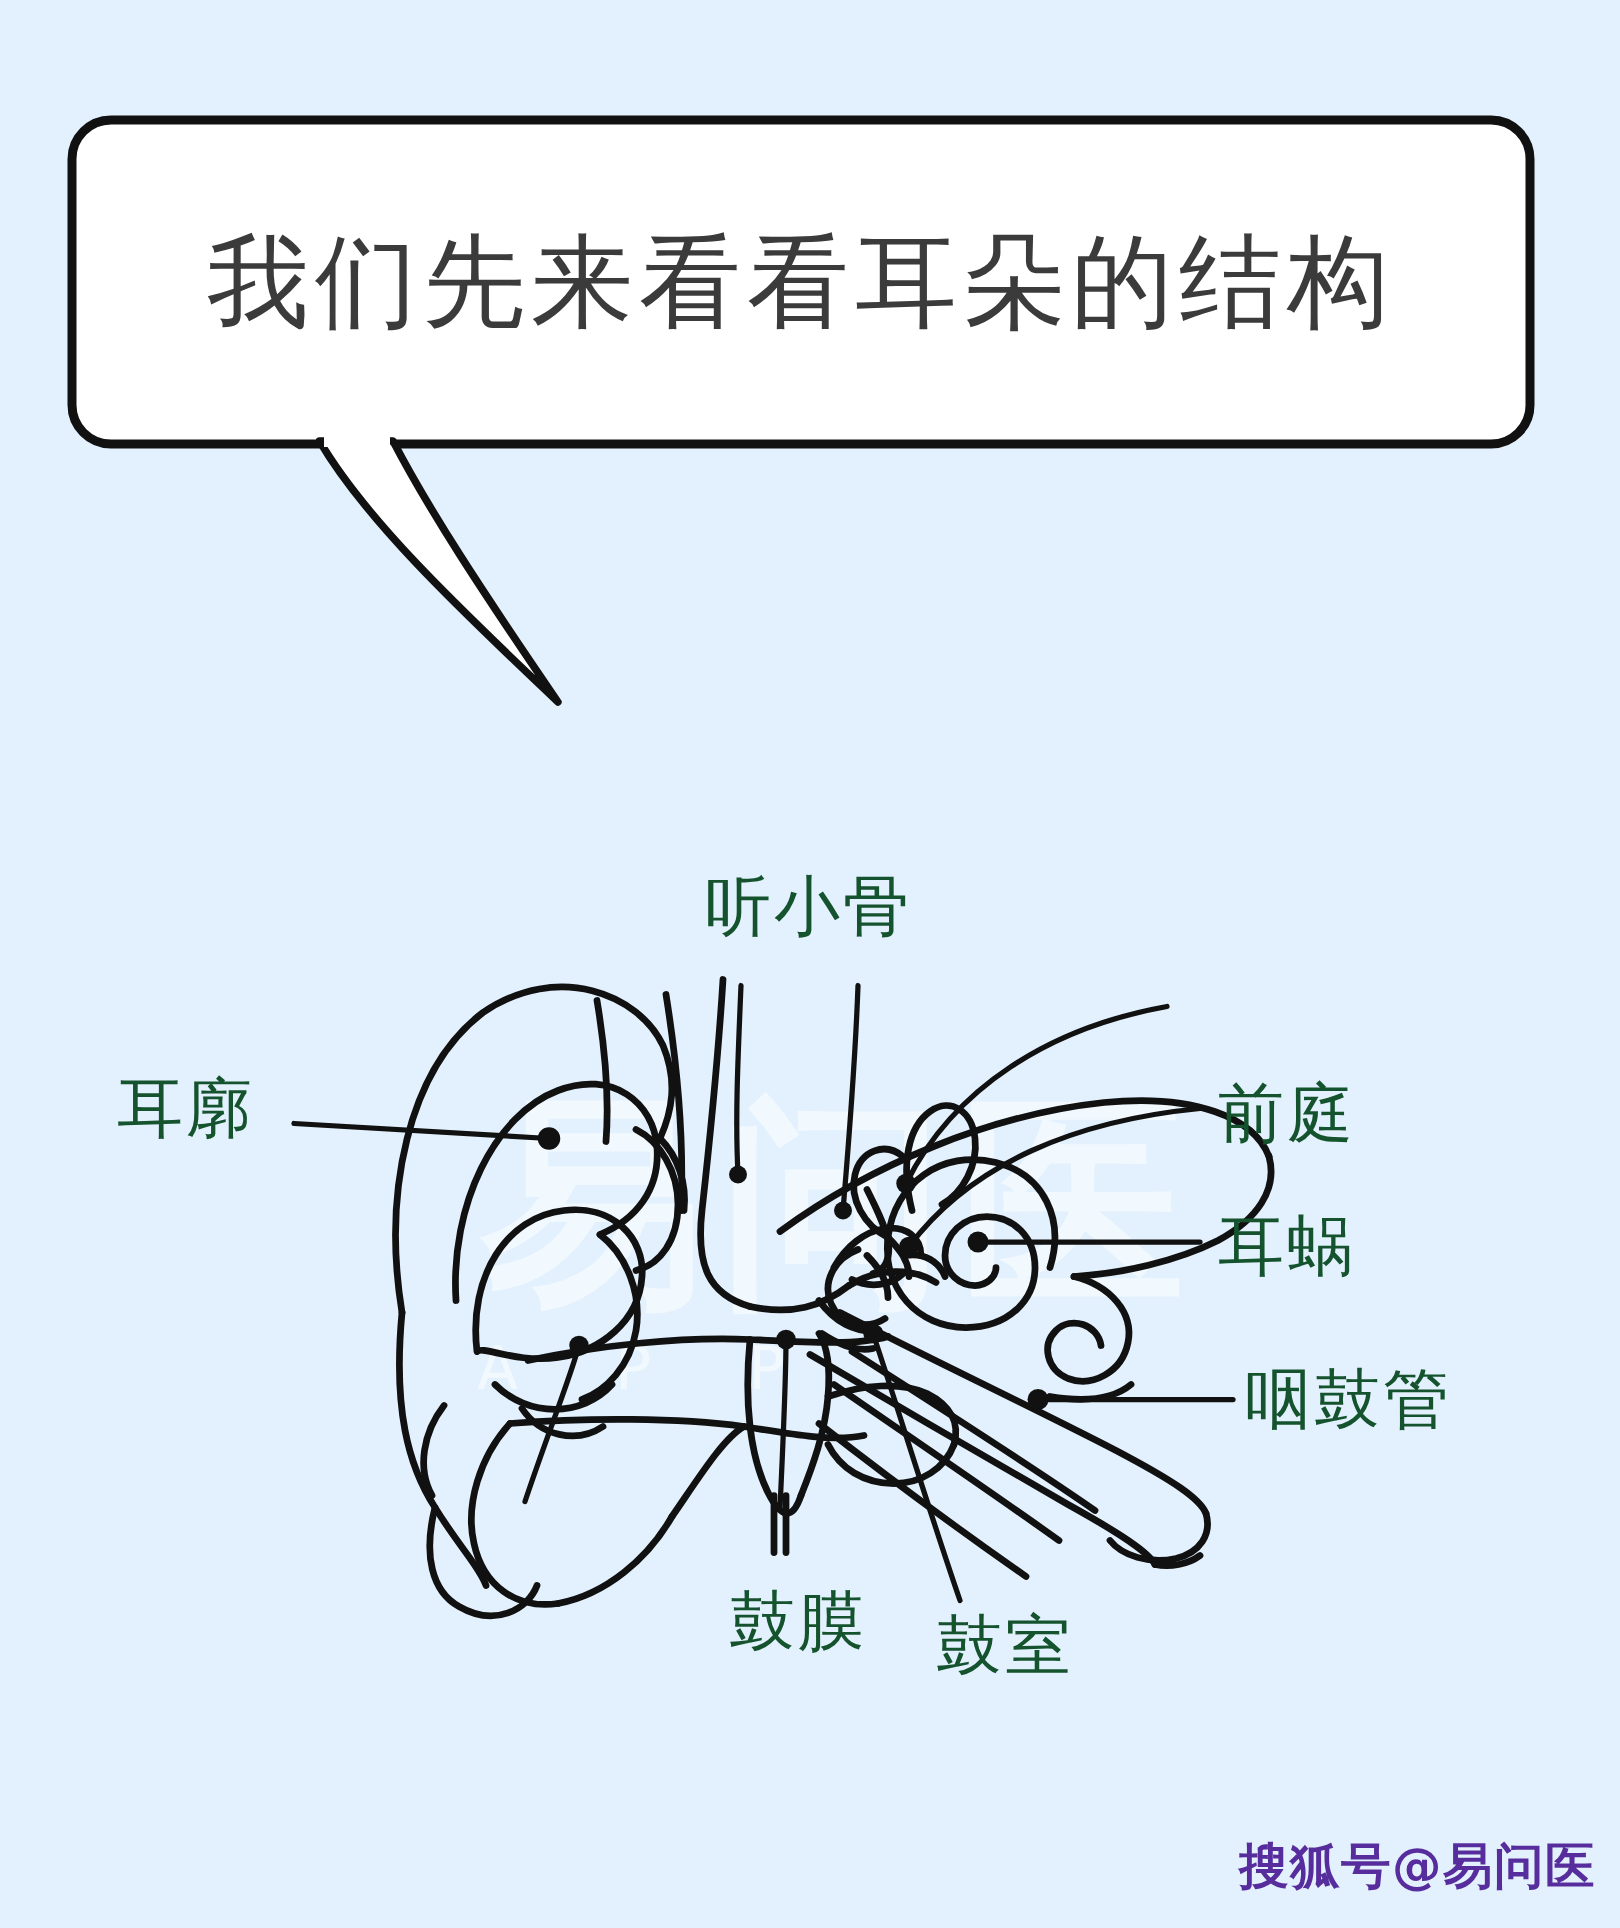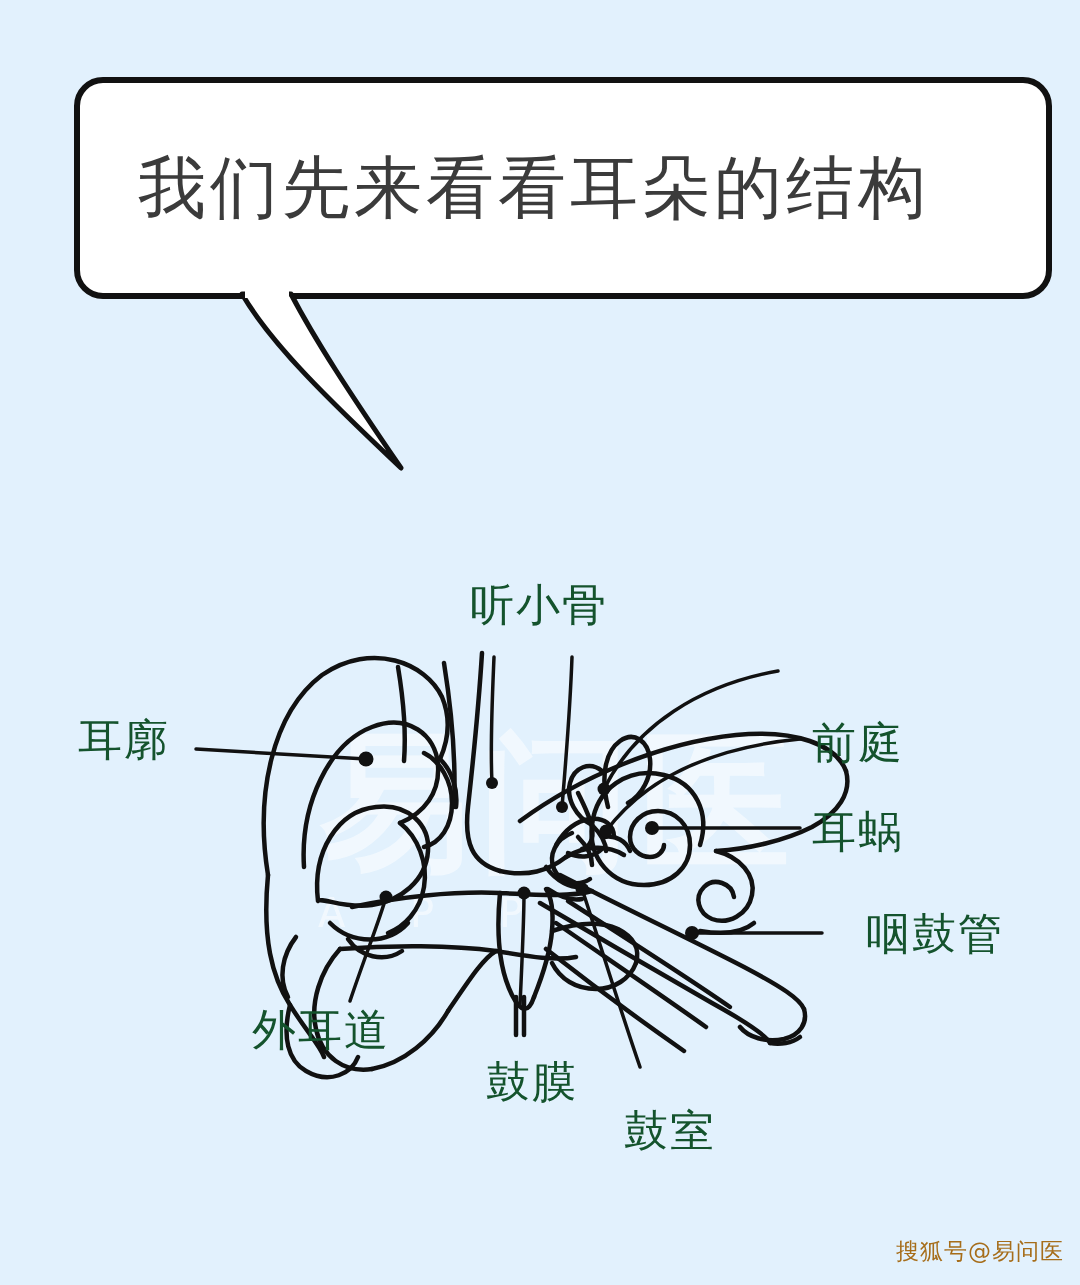--- a/index.html
+++ b/index.html
@@ -24,21 +24,20 @@
     background: #e2f1fd;
   }
 
   
   .bubble-wrap {
     position: absolute;
     left: 0; top: 0;
     width: 1021px;
     height: 500px;
     pointer-events: none;
-    padding-left: 29px;
   }
   .bubble-svg { display:block; }
 
   .bubble-text {
     position: absolute;
     left: 46px;
     top: 78px;
     width: 976px;
     height: 220px;
     display: flex;
@@ -71,24 +70,24 @@
     letter-spacing: 2px;
     white-space: nowrap;
     font-family: "DejaVu Sans", "Liberation Sans", sans-serif;
   }
 
   .lbl-erkuo    { left: 78px;  top: 718px; text-align: center; }
   .lbl-tingxiao { left: 470px; top: 583px; }
   .lbl-banguigu { left: 786px; top: 655px; }
   .lbl-qianting { left: 812px; top: 721px; text-align: right; }
   .lbl-erwo     { left: 812px; top: 810px; }
-  .lbl-yangu    { left: 866px; top: 912px; text-align: center; }
+  .lbl-yangu    { left: 830px; top: 912px; text-align: center; }
   .lbl-waiderdao{ left: 252px; top: 1008px; }
   .lbl-gumo     { left: 486px; top: 1060px; }
-  .lbl-gushi    { left: 624px; top: 1076px; margin-top: 33px; }
+  .lbl-gushi    { left: 624px; top: 1076px; }
 
   
   .watermark-bg {
     position: absolute;
     left: 300px;
     top: 640px;
     width: 520px;
     height: 330px;
     color: #ffffff;
     opacity: 0.55;
@@ -108,25 +107,26 @@
     font-size: 40px;
     letter-spacing: 26px;
     font-weight: 400;
   }
 
   
   .footer-wm {
     position: absolute;
     right: 16px;
     bottom: 18px;
-    font-size: 23px;
-    color: #a16207;
+    font-size: 33px;
+    color: #4c1d95;
     letter-spacing: 1px;
     font-family: "DejaVu Sans", "Liberation Sans", sans-serif;
     opacity: 0.92;
+    font-weight: bold;
   }
 </style>
 </head>
 <body>
 
 <div id="page">
 
   <div class="bubble-wrap">
     <svg class="bubble-svg" width="1080" height="500" viewBox="0 0 1080 500" xmlns="http://www.w3.org/2000/svg">
 
@@ -287,19 +287,18 @@
         <circle cx="582" cy="344" r="6.5"></circle>
       </g>
     </svg>
   </div>
 
   <div class="label lbl-erkuo">耳廓</div>
   <div class="label lbl-tingxiao">听小骨</div>
   <div class="label lbl-qianting">前庭</div>
   <div class="label lbl-erwo">耳蜗</div>
   <div class="label lbl-yangu">咽鼓管</div>
-  <div class="label lbl-waiderdao">外耳道</div>
   <div class="label lbl-gumo">鼓膜</div>
   <div class="label lbl-gushi">鼓室</div>
 
   <div class="footer-wm">搜狐号@易问医</div>
 
 </div>
 
 </body></html>

